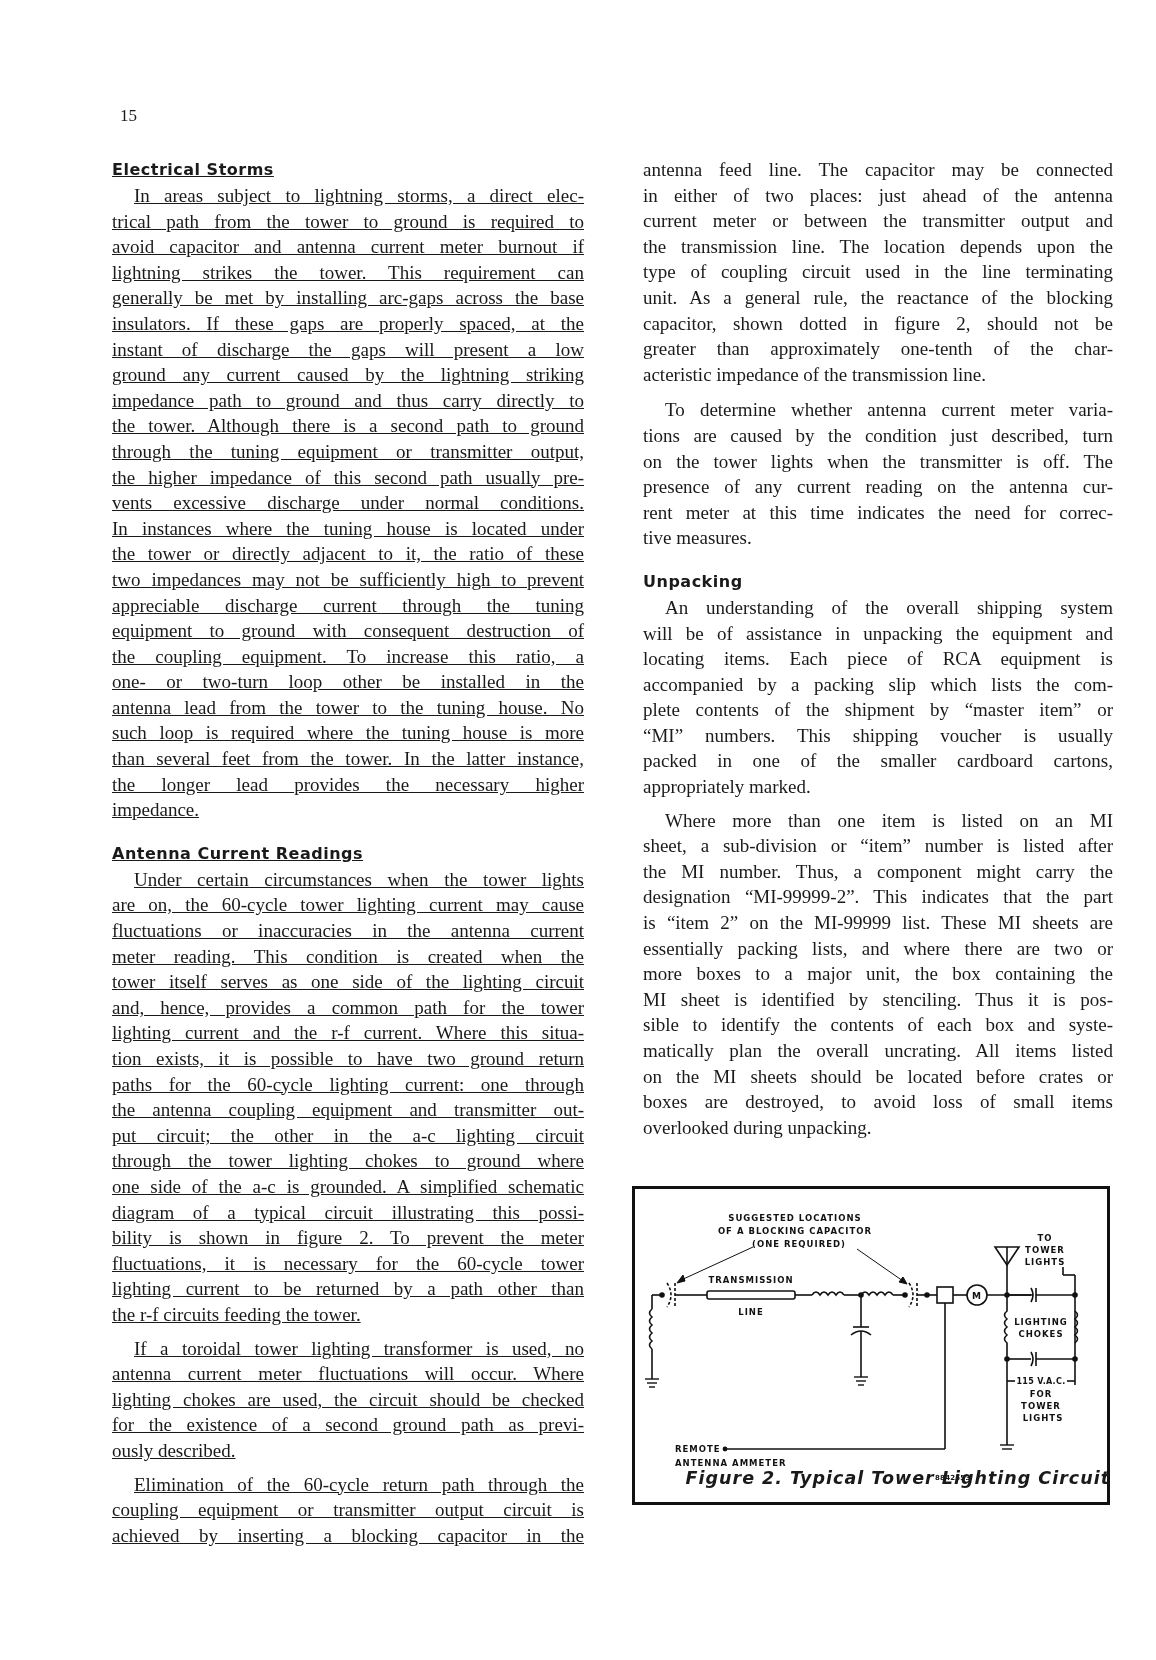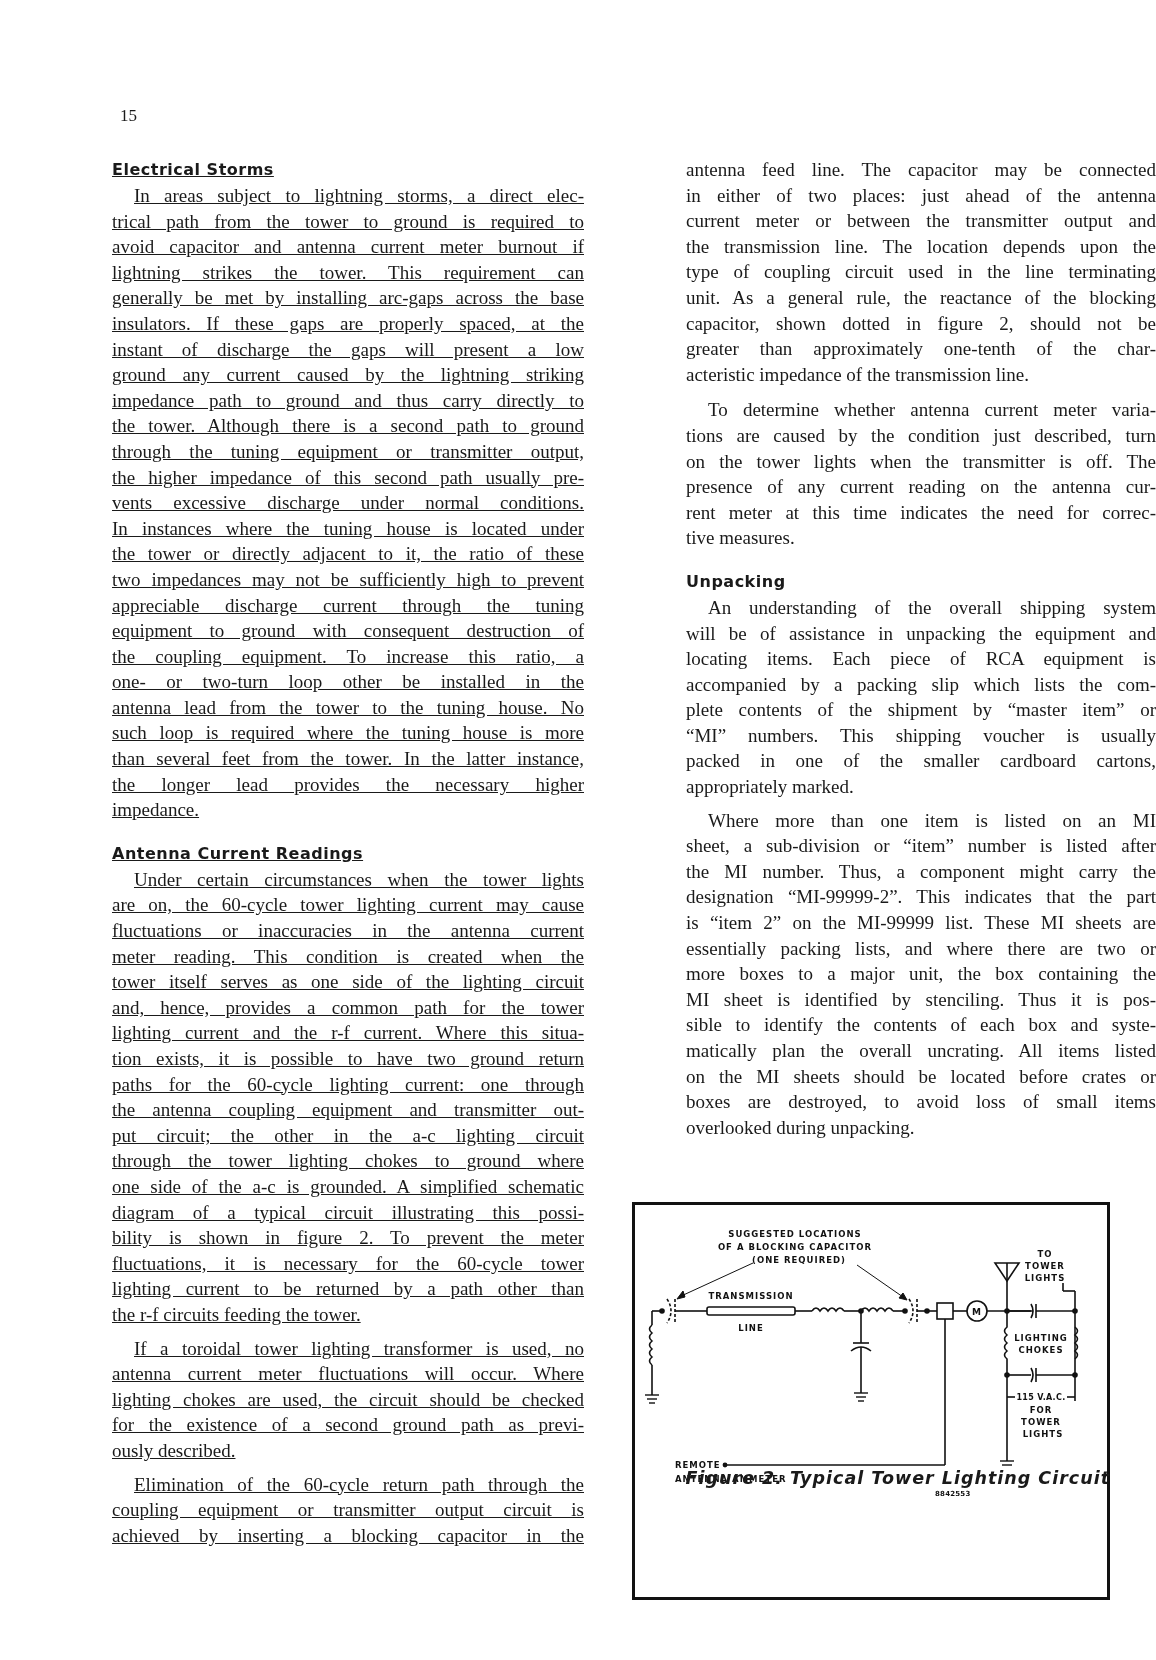--- a/index.html
+++ b/index.html
@@ -7,21 +7,21 @@
   .pagenum { position: absolute; left: 120px; top: 106px; font-family: "Liberation Serif", serif; font-size: 17px; }
   .col { position: absolute; width: 472px; }
   .col.left { left: 112px; text-decoration: underline; }
   .col.right { left: 643px; width: 470px; }
   .heading { font-family: "DejaVu Sans", sans-serif; font-weight: bold; font-size: 16px; letter-spacing: 0.5px; height: 26px; line-height: 26px; margin: 0; }
   .para { margin: 0; }
   .line { font-family: "Liberation Serif", serif; font-size: 19px; line-height: 25.6px; height: 25.6px; text-align: justify; text-align-last: justify; white-space: nowrap; overflow: visible; }
   .line.last { text-align-last: left; }
   .line.indent { text-indent: 22px; }
   .gap { height: 10px; }
-  .figure { position: absolute; left: 632px; top: 1186px; width: 478px; height: 398px; border: 3px solid #111; box-sizing: border-box; margin-top: 16px; }
+  .figure { position: absolute; left: 632px; top: 1186px; width: 478px; height: 319px; border: 3px solid #111; box-sizing: border-box; }
   .figure svg { position: absolute; left: 0; top: 0; }
   .fig-label { font-family: "DejaVu Sans", sans-serif; font-size: 8.5px; letter-spacing: 1px; fill: #111; font-weight: bold; }
   .caption { position: absolute; left: 632px; top: 1468px; width: 478px; text-align: right; font-family: "DejaVu Sans", sans-serif; font-weight: bold; font-style: italic; font-size: 17.5px; letter-spacing: 1px; }
 </style>
 </head>
 <body>
 
 <div class="pagenum">15</div>
 
 <div class="col left" style="top:157px;">
@@ -84,21 +84,21 @@
       <div class="line last">ously described.</div>
     </div>
   <div class="gap" style="height:8px"></div>
   <div class="para">
       <div class="line indent">Elimination of the 60-cycle return path through the</div>
       <div class="line">coupling equipment or transmitter output circuit is</div>
       <div class="line">achieved by inserting a blocking capacitor in the</div>
     </div>
 </div>
 
-<div class="col right" style="top:157px;margin-left:43px;">
+<div class="col right" style="top:157px;">
   <div class="para">
       <div class="line">antenna feed line. The capacitor may be connected</div>
       <div class="line">in either of two places: just ahead of the antenna</div>
       <div class="line">current meter or between the transmitter output and</div>
       <div class="line">the transmission line. The location depends upon the</div>
       <div class="line">type of coupling circuit used in the line terminating</div>
       <div class="line">unit. As a general rule, the reactance of the blocking</div>
       <div class="line">capacitor, shown dotted in figure 2, should not be</div>
       <div class="line">greater than approximately one-tenth of the char-</div>
       <div class="line last">acteristic impedance of the transmission line.</div>

